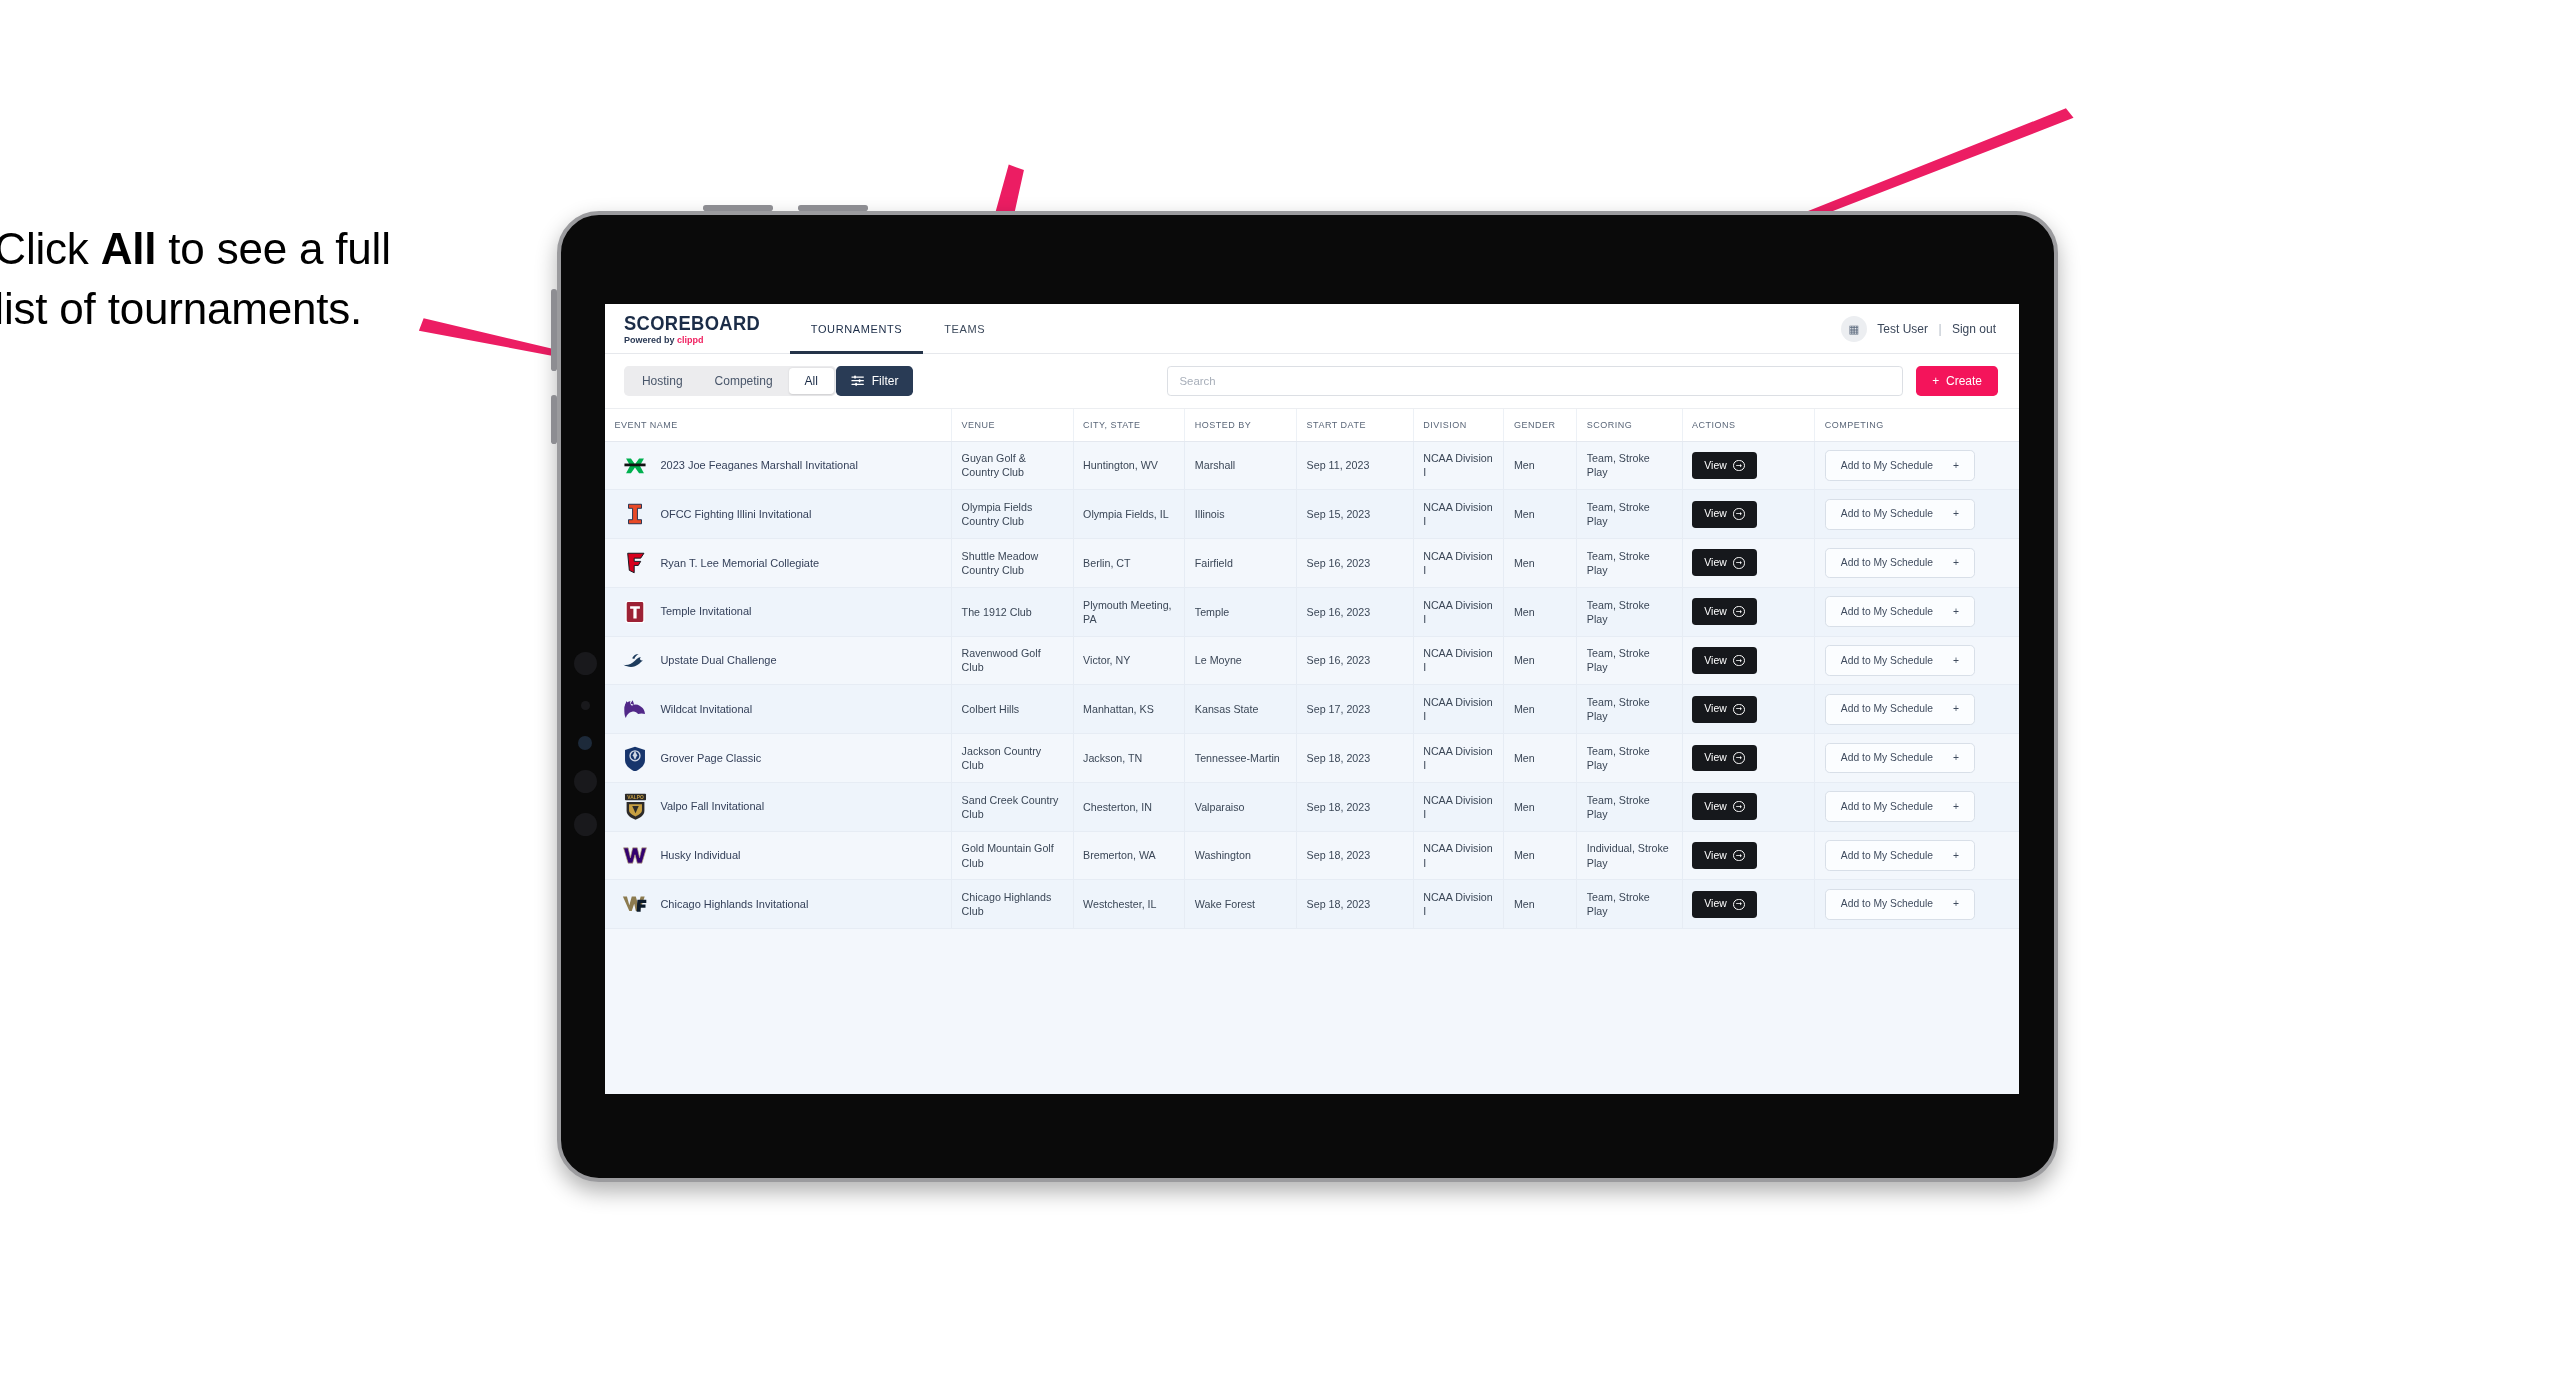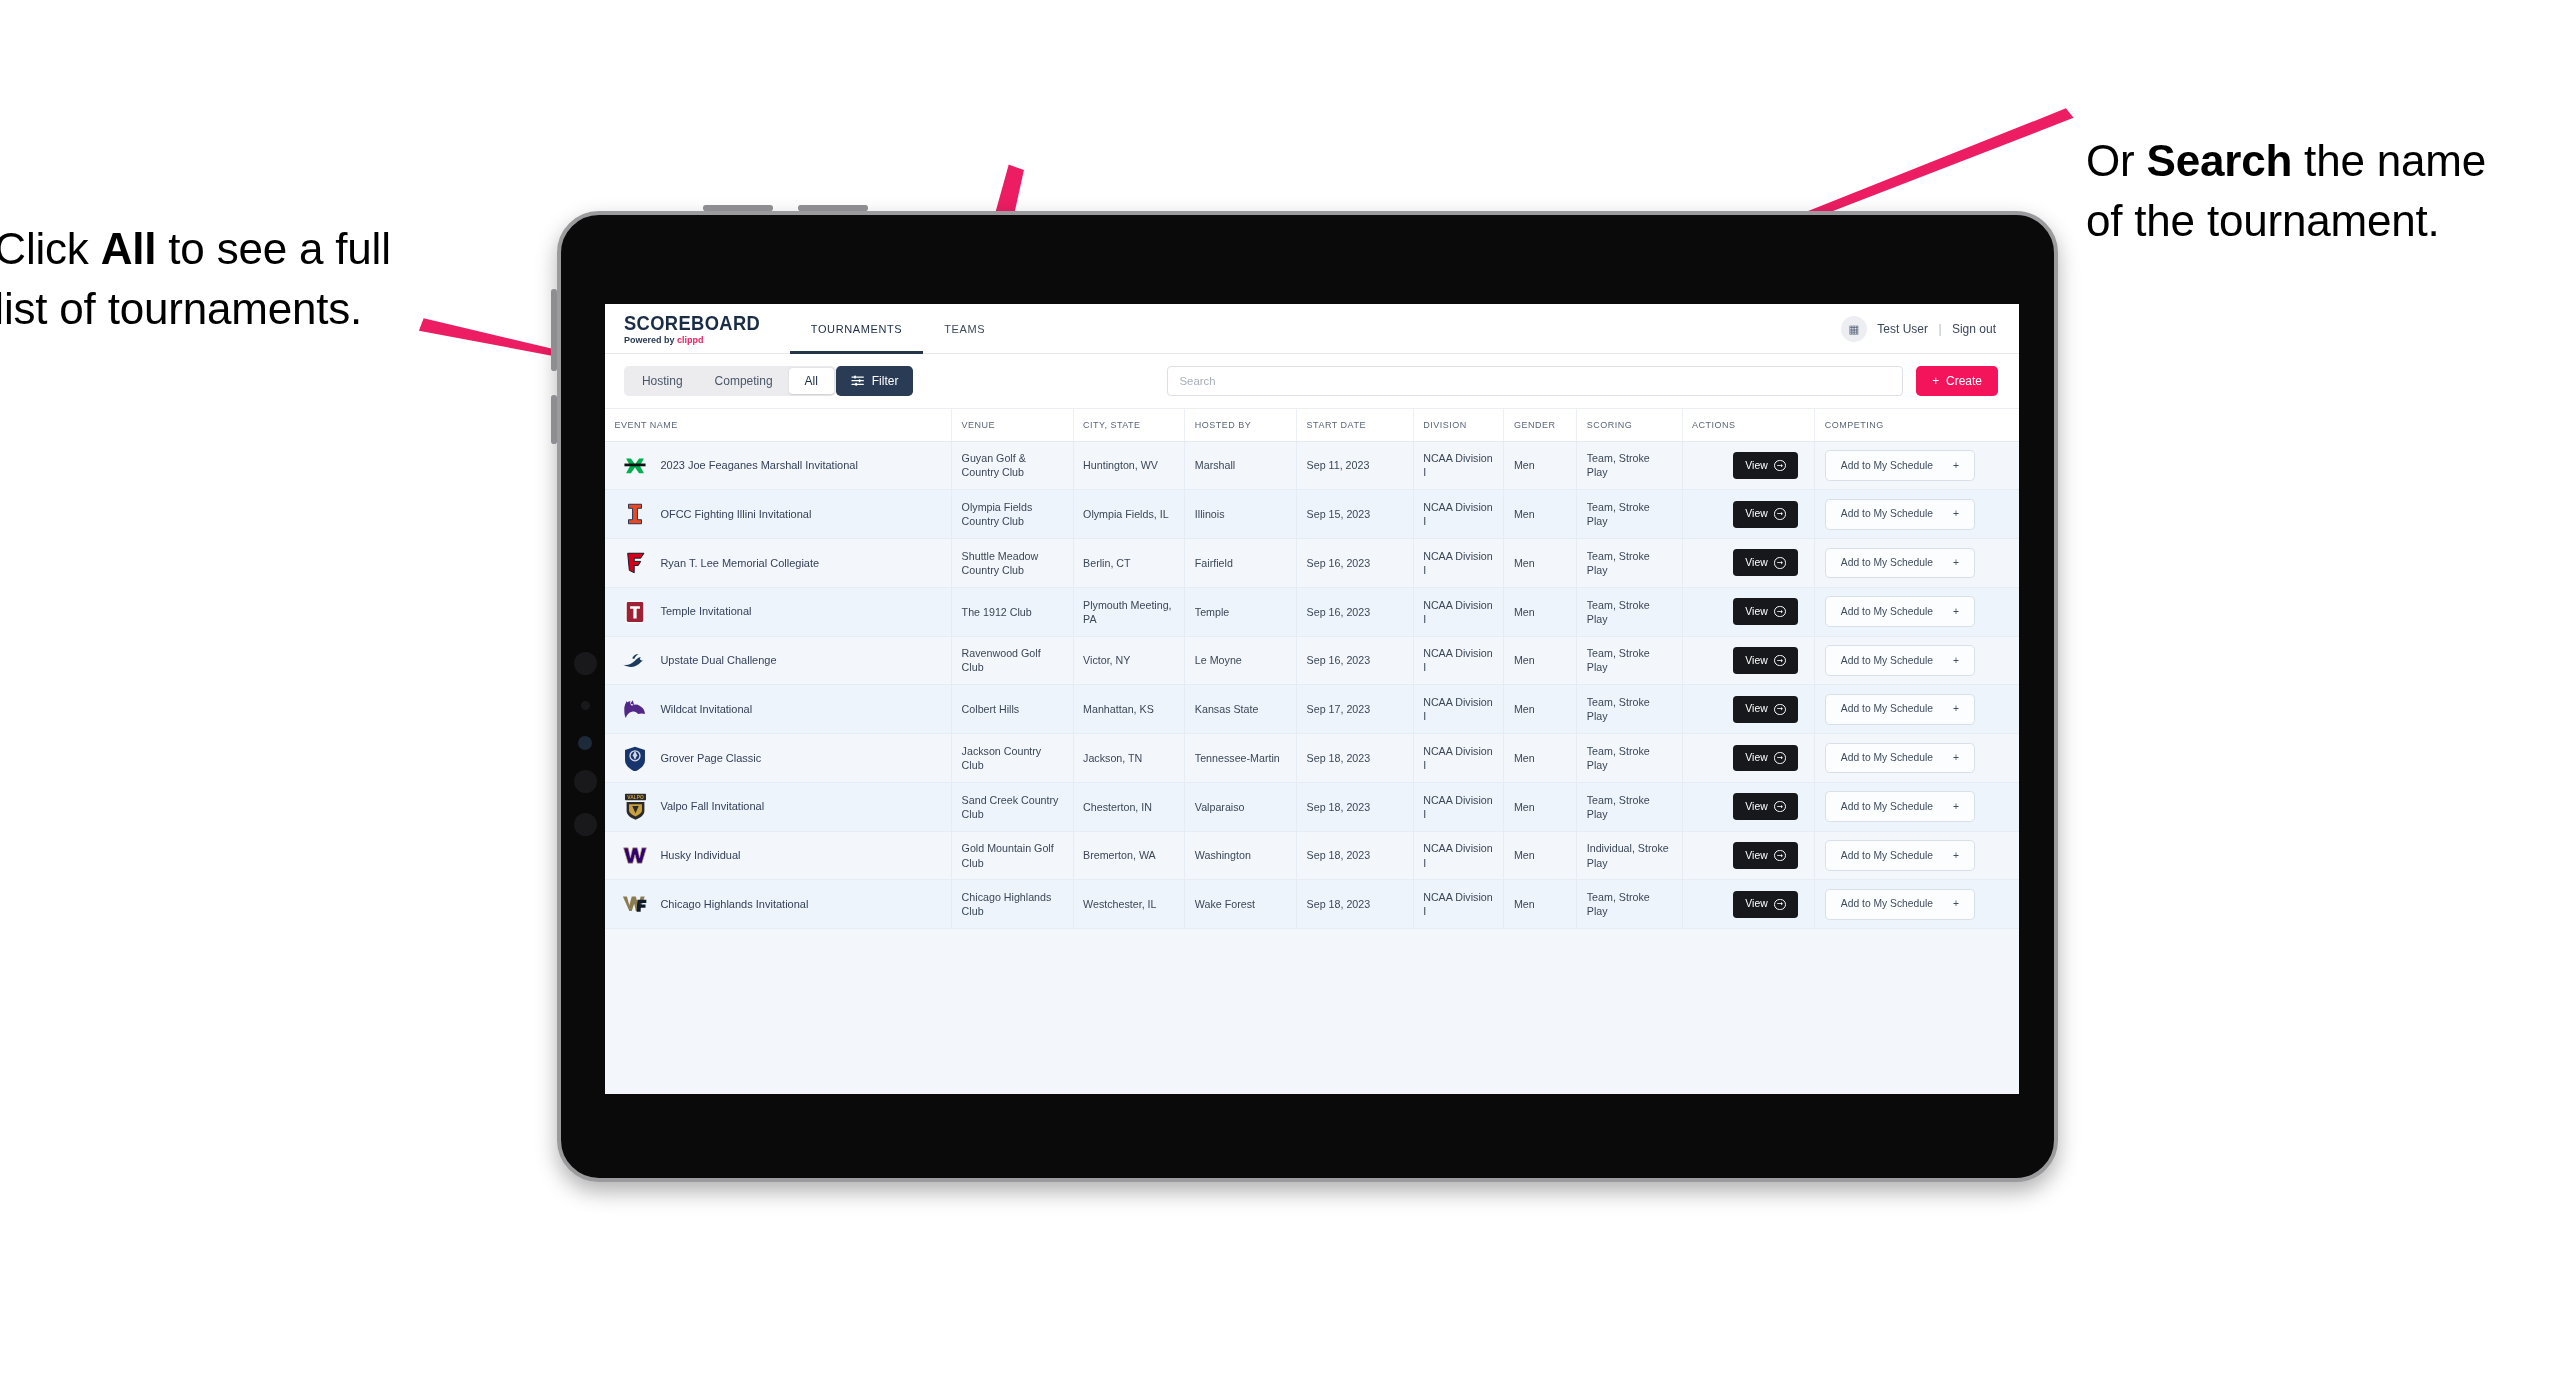--- a/index.html
+++ b/index.html
@@ -154,21 +154,21 @@
     line-height: 1.32; background: #f3f7fc;
   }
   tbody td.sep { border-left: 0.9px solid #e6ecf4; }
   tbody tr:nth-child(even) td { background: #eef4fb; }
   .ev-cell { display: flex; align-items: center; gap: 12.3px; padding-left: 7.6px; }
   .logo { width: 26px; height: 26px; flex: 0 0 26px; display:flex; align-items:center; justify-content:center; }
   .ev-name { font-size: 11px; color: #35415a; }
   .view-btn {
     display: inline-flex; align-items: center; gap: 6.6px;
     background: #16181c; color: #fff; font-size: 10.4px;
-    padding: 6.6px 12.3px; border-radius: 3.8px; cursor: pointer; margin-left: 41px;
+    padding: 6.6px 12.3px; border-radius: 3.8px; cursor: pointer;
   }
   .view-btn .circ {
     width: 11.4px; height: 11.4px; border: 1.2px solid #fff; border-radius: 50%;
     display:inline-flex; align-items:center; justify-content:center;
     font-size: 7.6px; line-height: 1;
   }
   .add-btn {
     display: inline-flex; align-items: center; justify-content: center;
     gap: 20px; background: #fbfdff; color: #3f4b5e; font-size: 10.3px;
     padding: 7.6px 15px; border: 0.9px solid #d8dfe8; border-radius: 4.7px;
@@ -182,23 +182,20 @@
   col.c-gen   { width: 45px; }  col.c-score { width: 65px; }
   col.c-act   { width: 82px; }  col.c-comp  { width: 126px; }
 </style>
 </head>
 <body>
 
 <div id="stage">
 
   <div class="callout" id="callout-all">
     <span>Click </span><b>All</b><span> to see a full list of tournaments.</span>
-  </div>
-  <div class="callout" id="callout-search">
-    <span>Or </span><b>Search</b><span> the name of the tournament.</span>
   </div>
 
   <svg class="arrow-svg" viewBox="0 0 2712 1459">
     <g fill="#ec1d63">
       <polygon points="1062,173 1000,396 962,356 1003,413 1029,400 1078,179"></polygon>
       <polygon points="446,335 806,420 788,382 858,422 780,446 790,414 441,348"></polygon>
       <polygon points="2175,114 1520,375 1533,338 1466,405 1558,400 1542,372 2183,124"></polygon>
     </g>
   </svg>
 

